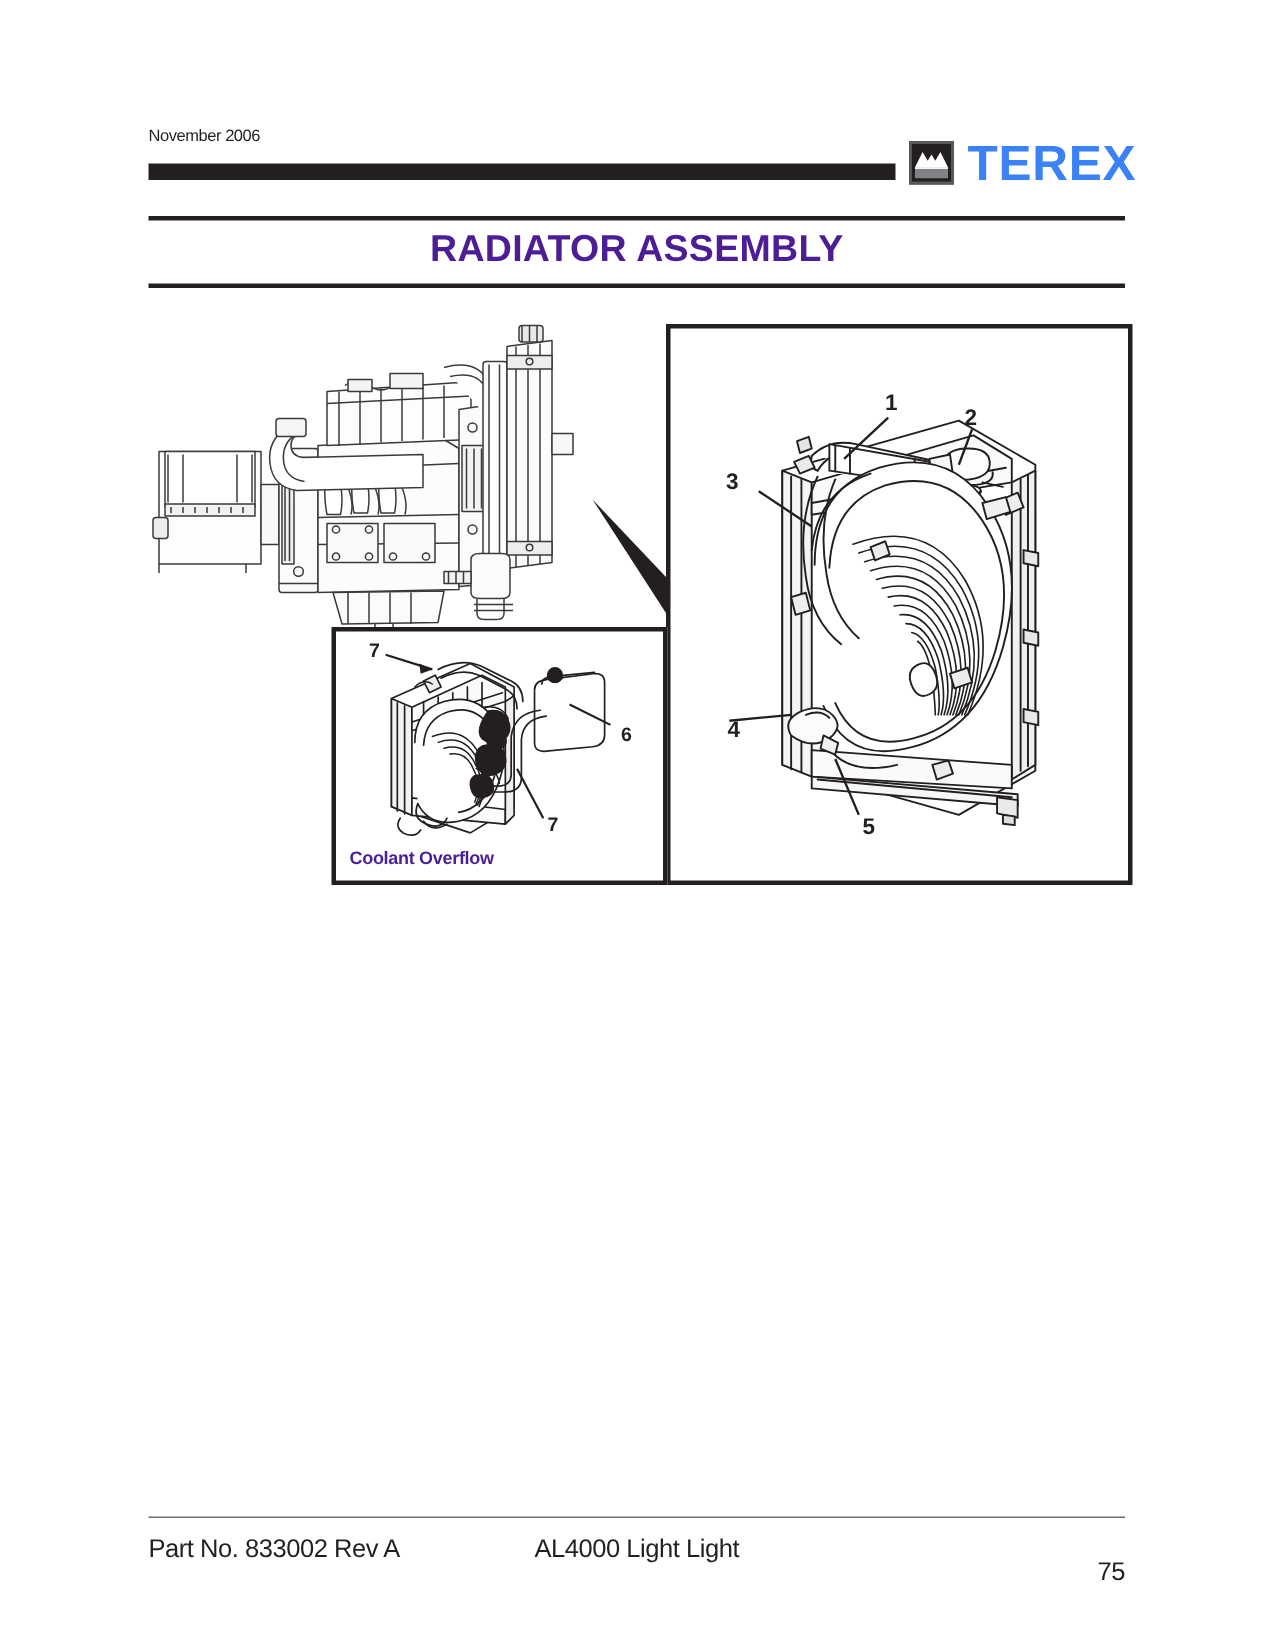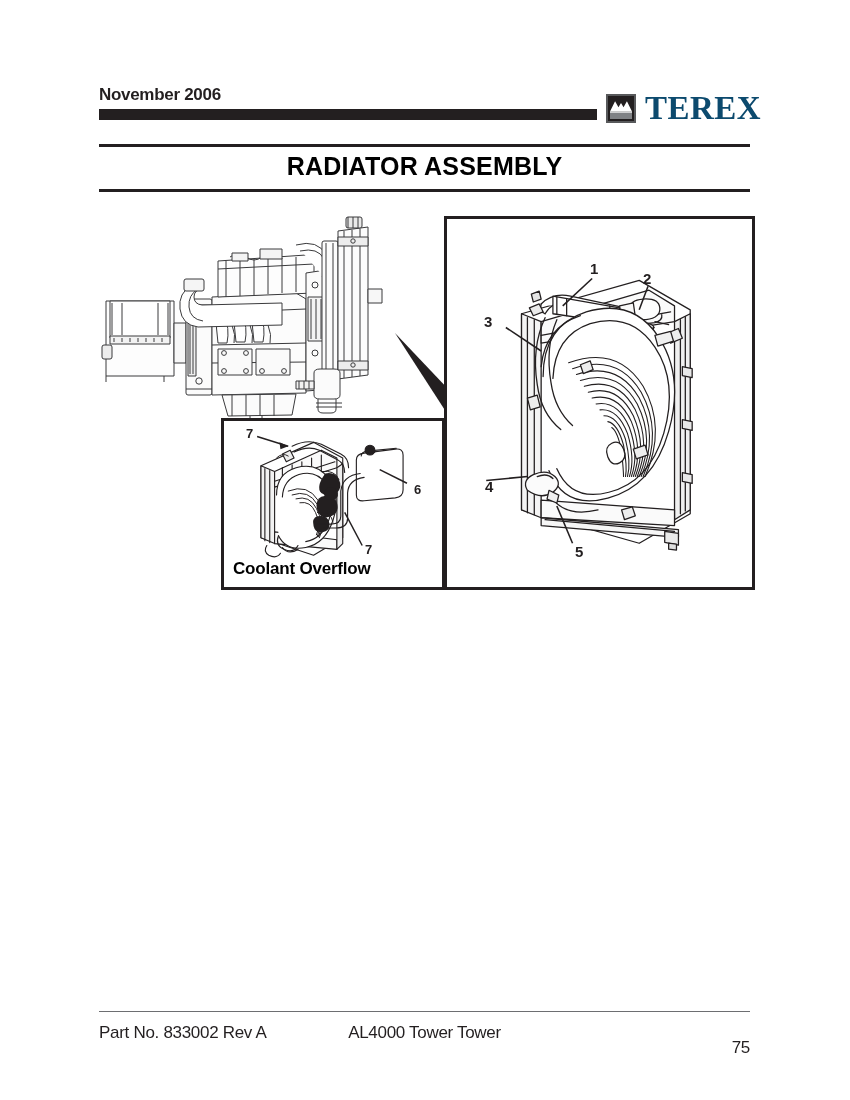--- a/index.html
+++ b/index.html
@@ -20,25 +20,24 @@
     position: absolute;
     inset: 0;
     background: #ffffff;
   }
 
   
   .header-date {
     position: absolute;
     left: 99px;
     top: 85px;
-    font-size: 17px;
+    font-size: 11px;
     letter-spacing: -0.3px;
     color: #231f20;
     white-space: nowrap;
-    font-weight: bold;
   }
   .header-bar {
     position: absolute;
     left: 99px;
     top: 109px;
     width: 498px;
     height: 11px;
     background: #231f20;
   }
   .logo-wrap {
@@ -56,44 +55,43 @@
     box-sizing: border-box;
     background: #231f20;
     position: relative;
     padding: 2px;
   }
   .logo-mark svg { display: block; width: 100%; height: 100%; }
   .logo-text {
     font-size: 33px;
     font-weight: bold;
     letter-spacing: 0.5px;
-    color: #0c4a6e;
+    color: #3b82f6;
     line-height: 1;
-    font-family: Liberation Serif, serif;
   }
 
   
   .rule {
     position: absolute;
     left: 99px;
     width: 651px;
     background: #231f20;
   }
   .rule-top    { top: 144px; height: 3px; }
   .rule-bottom { top: 189px; height: 3px; }
   .page-title {
     position: absolute;
     left: 99px;
     top: 152px;
     width: 651px;
     text-align: center;
     font-size: 25px;
     font-weight: bold;
     letter-spacing: 0.2px;
-    color: #000000;
+    color: #4c1d95;
   }
 
   
   .figure-area {
     position: absolute;
     left: 95px;
     top: 208px;
     width: 660px;
     height: 390px;
   }
@@ -147,23 +145,23 @@
     position: absolute;
     left: 0; top: 0;
     width: 100%;
     height: 142px;
   }
   .panel-inset .inset-art svg { display: block; width: 100%; height: 100%; }
   .inset-caption {
     position: absolute;
     left: 9px;
     bottom: 8px;
-    font-size: 17px;
+    font-size: 12px;
     font-weight: bold;
-    color: #000000;
+    color: #4c1d95;
     letter-spacing: -0.2px;
   }
 
   .callout {
     position: absolute;
     font-size: 15px;
     font-weight: bold;
     color: #231f20;
     line-height: 1;
   }
@@ -487,17 +485,17 @@
       <div class="callout-sm" style="left:141px; top:122px;">7</div>
 
       <div class="inset-caption">Coolant Overflow</div>
     </div>
 
   </div>
 
   <div class="footer-rule"></div>
   <div class="footer">
     <span class="footer-left">Part No. 833002 Rev A</span>
-    <span class="footer-center">AL4000 Tower Tower</span>
+    <span class="footer-center">AL4000 Light Light</span>
     <span class="footer-right">75</span>
   </div>
 
 </div>
 
 </body></html>

